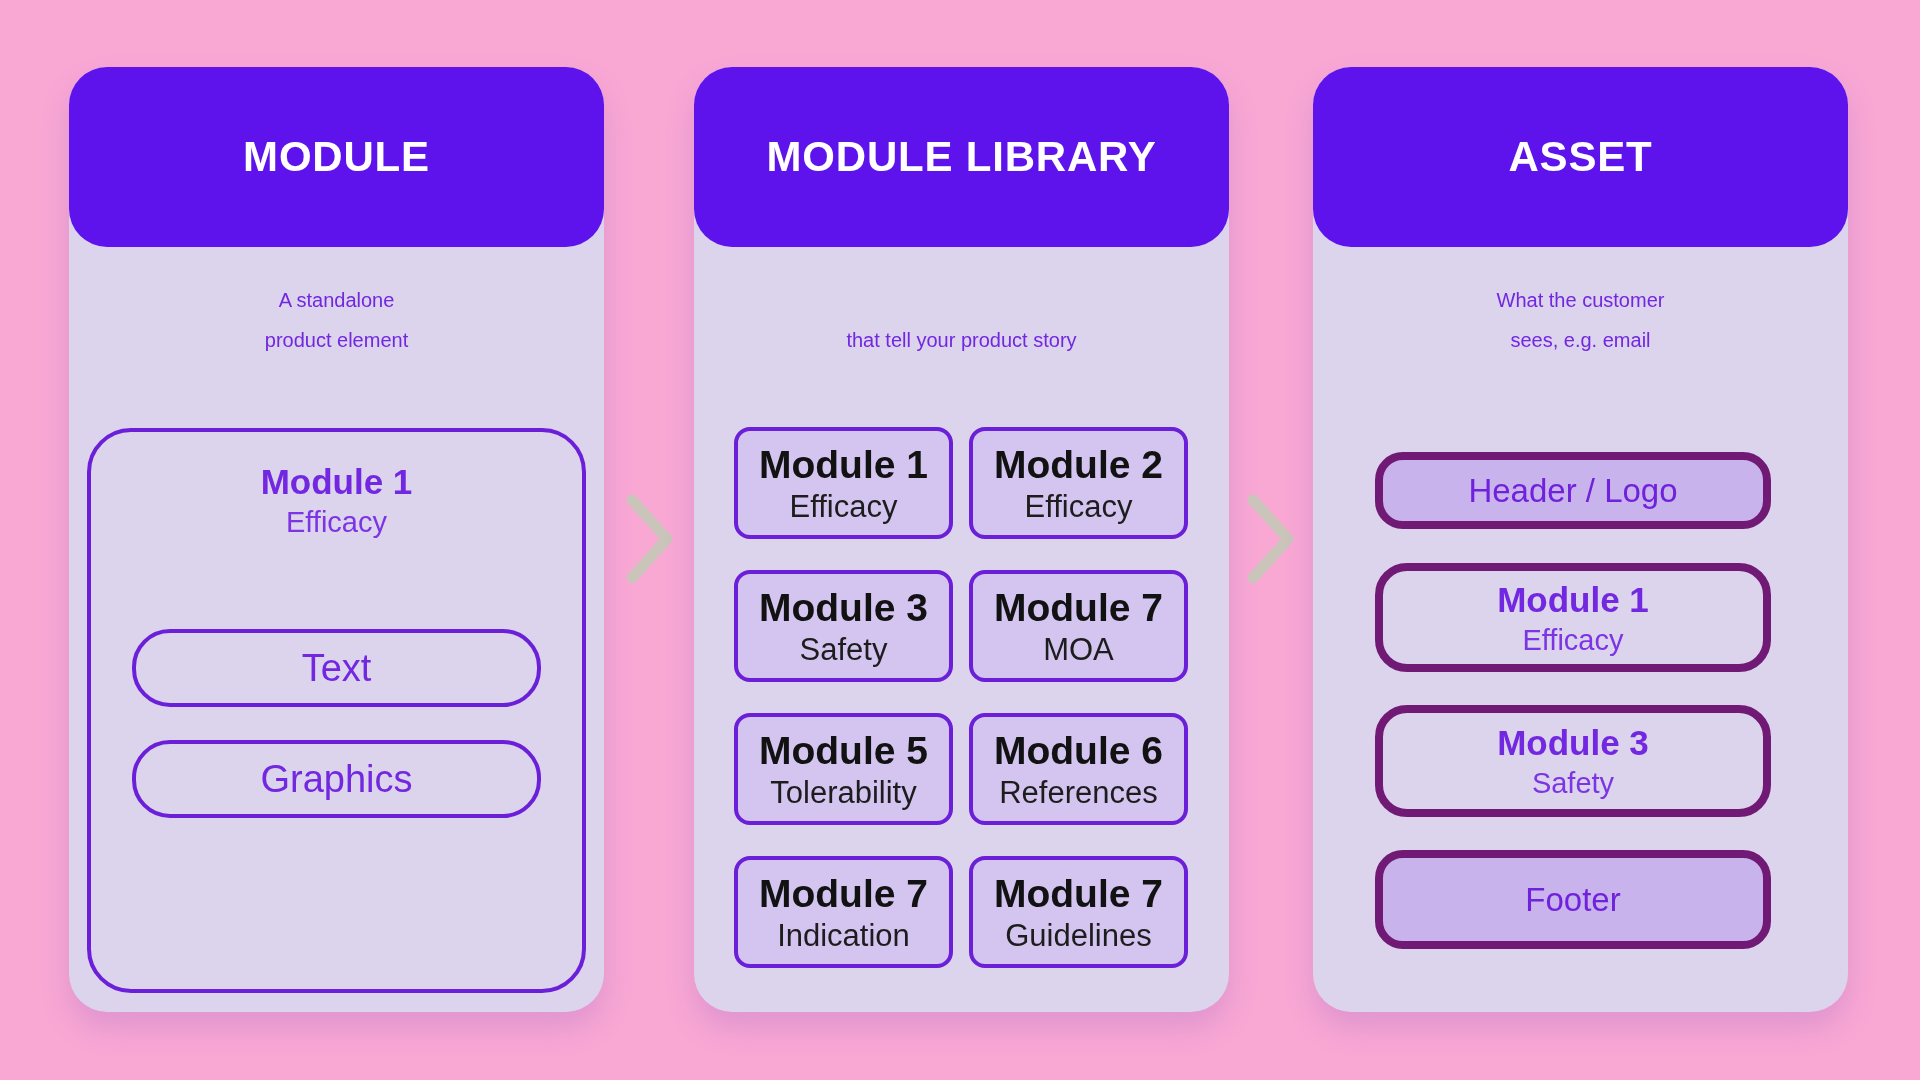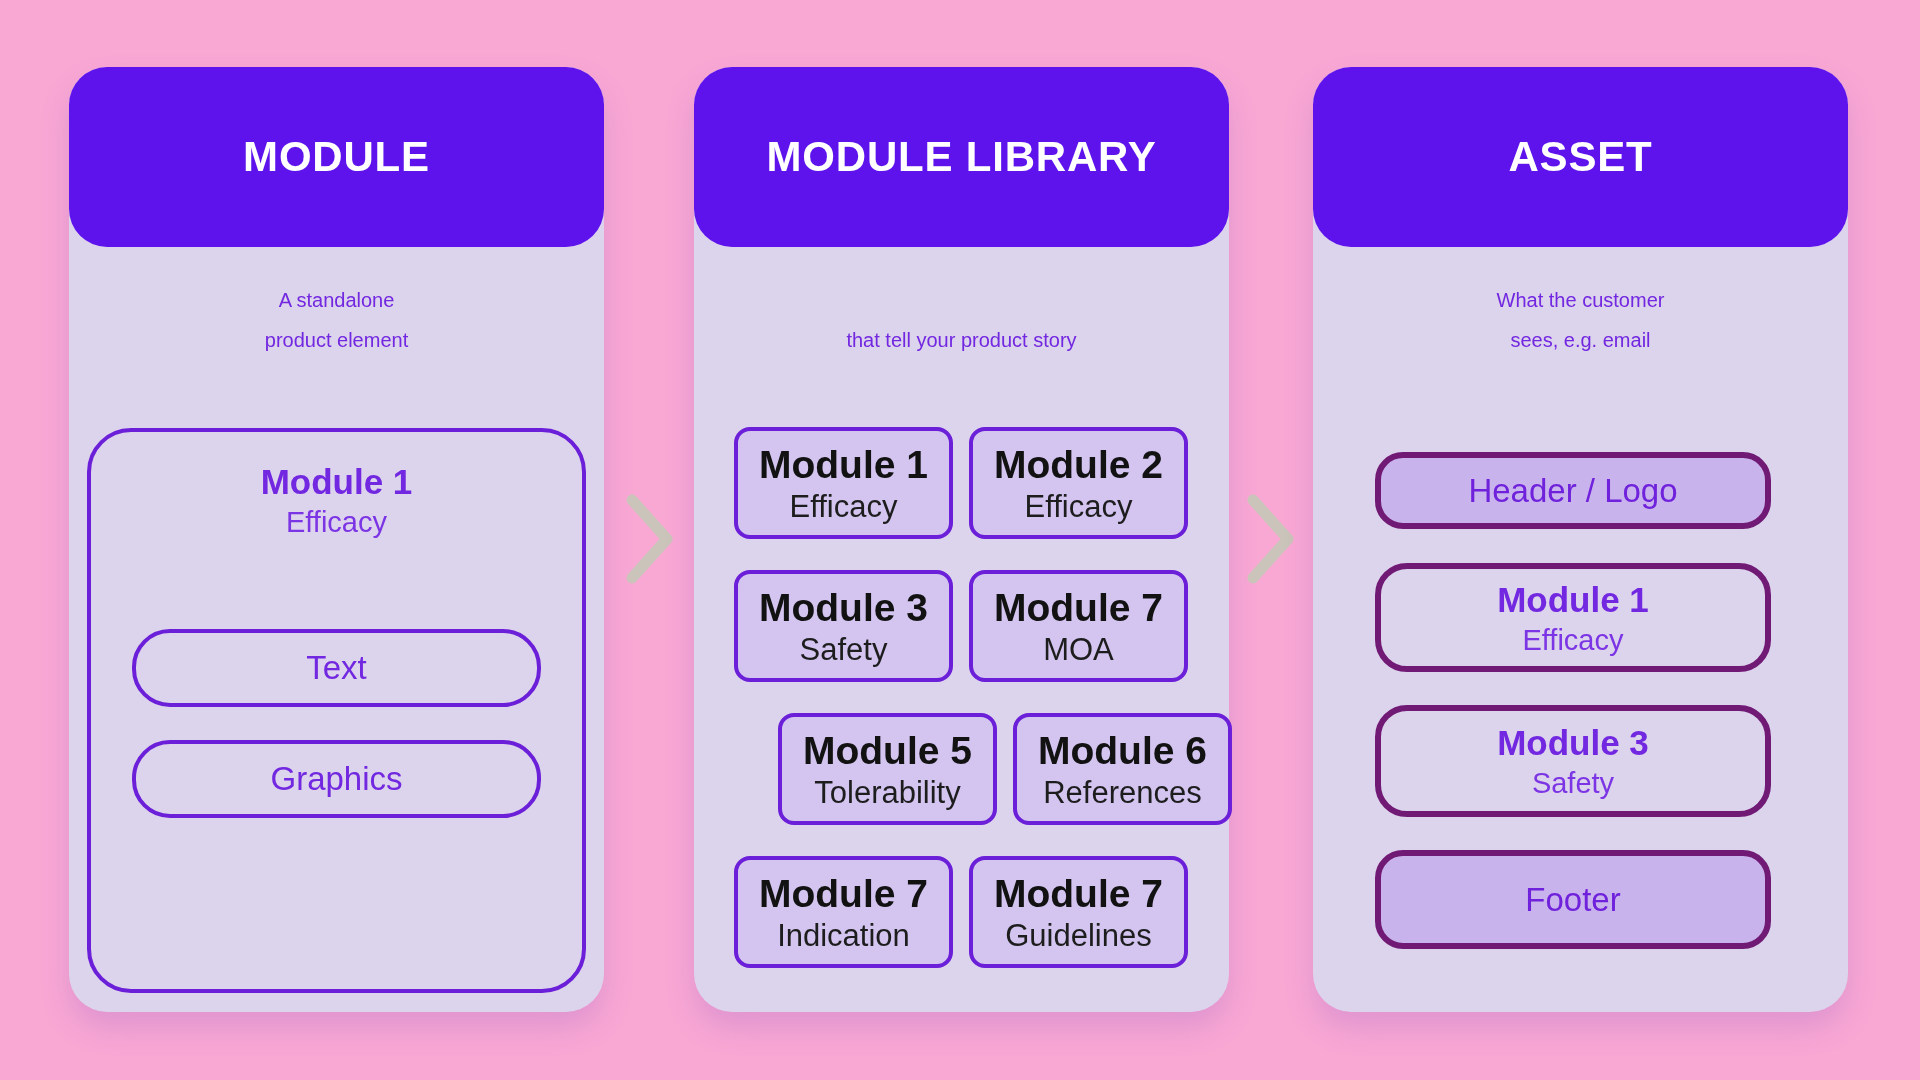--- a/index.html
+++ b/index.html
@@ -88,21 +88,21 @@
     left: 41px;
     right: 41px;
     height: 78px;
     border: 4px solid #6B1FD8;
     border-radius: 38px;
     box-sizing: border-box;
     display: flex;
     align-items: center;
     justify-content: center;
     color: #7227E0;
-    font-size: 33px;
+    font-size: 38px;
     font-weight: 500;
   }
   .part-text       { top: 197px; }
   .part-graphics   { top: 308px; }
   .part-references { top: 420px; }
 
   
   .lib-card {
     position: absolute;
     width: 219px;
@@ -122,29 +122,29 @@
     font-size: 39px;
     font-weight: 700;
     line-height: 46px;
   }
   .lib-card .card-subtitle {
     color: #1D1D1D;
     font-size: 31px;
     font-weight: 400;
     line-height: 38px;
   }
-  .r1 { top: 360px; } .r2 { top: 503px; } .r3 { top: 646px; margin-left: 44px; } .r4 { top: 789px; }
+  .r1 { top: 360px; } .r2 { top: 503px; } .r3 { top: 646px; } .r4 { top: 789px; }
   .cl { left: 40px; } .cr { left: 275px; }
 
   
   .asset-box {
     position: absolute;
     left: 62px;
     width: 396px;
-    border: 6px solid #701a75;
+    border: 8px solid #701a75;
     border-radius: 28px;
     box-sizing: border-box;
     display: flex;
     flex-direction: column;
     align-items: center;
     justify-content: center;
   }
   .asset-box.filled { background: #C9B3EC; }
   .asset-label {
     color: #6F21DB;

